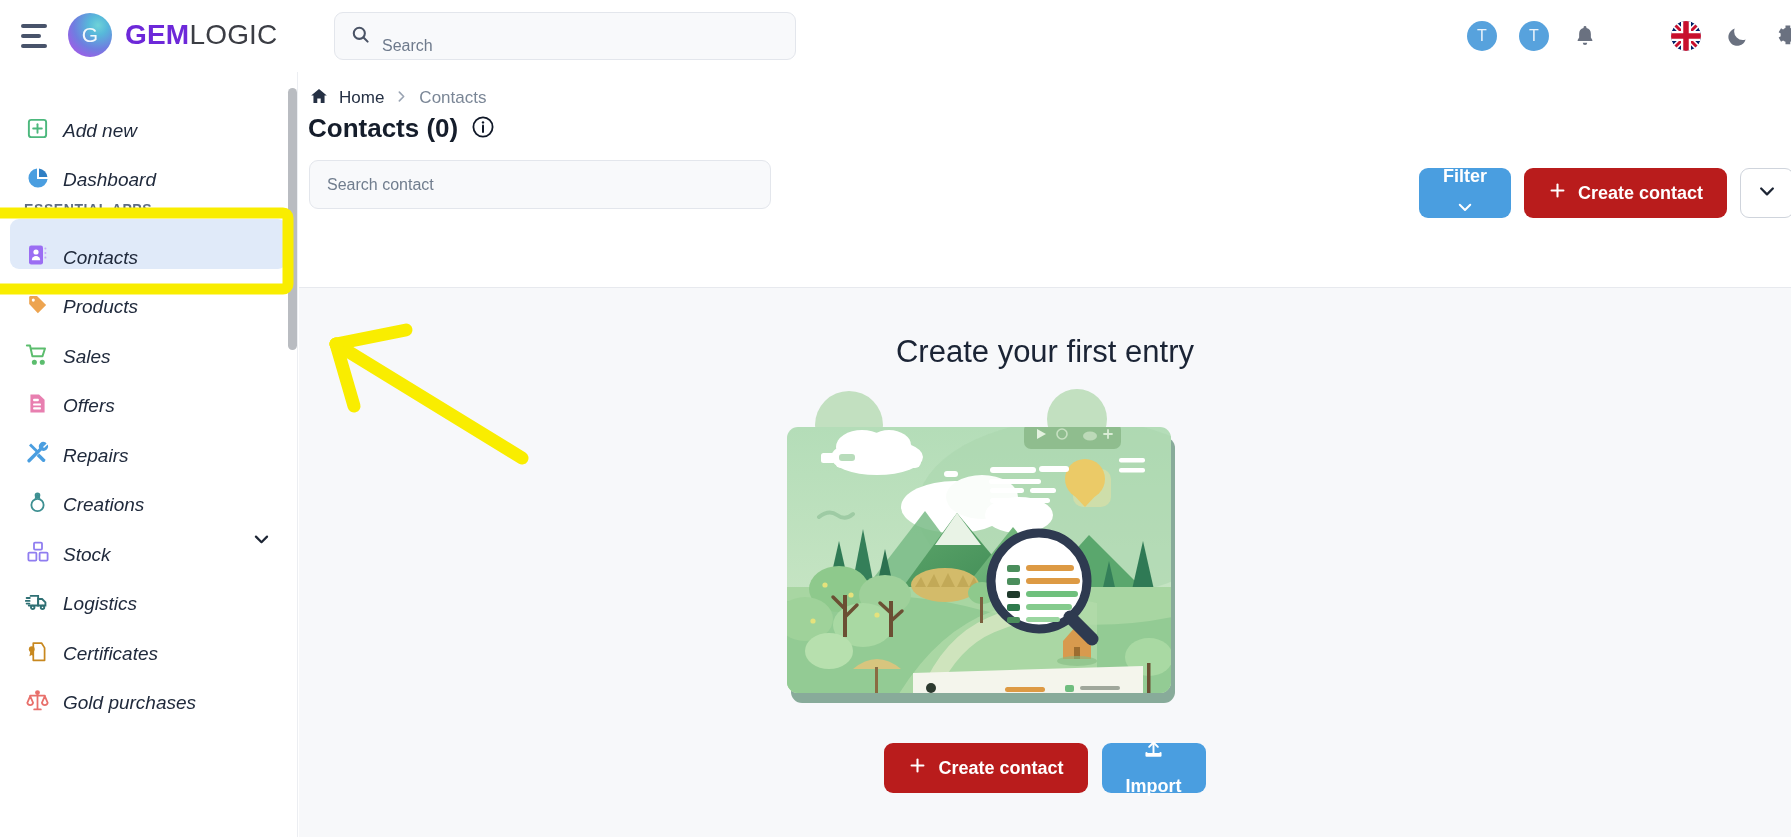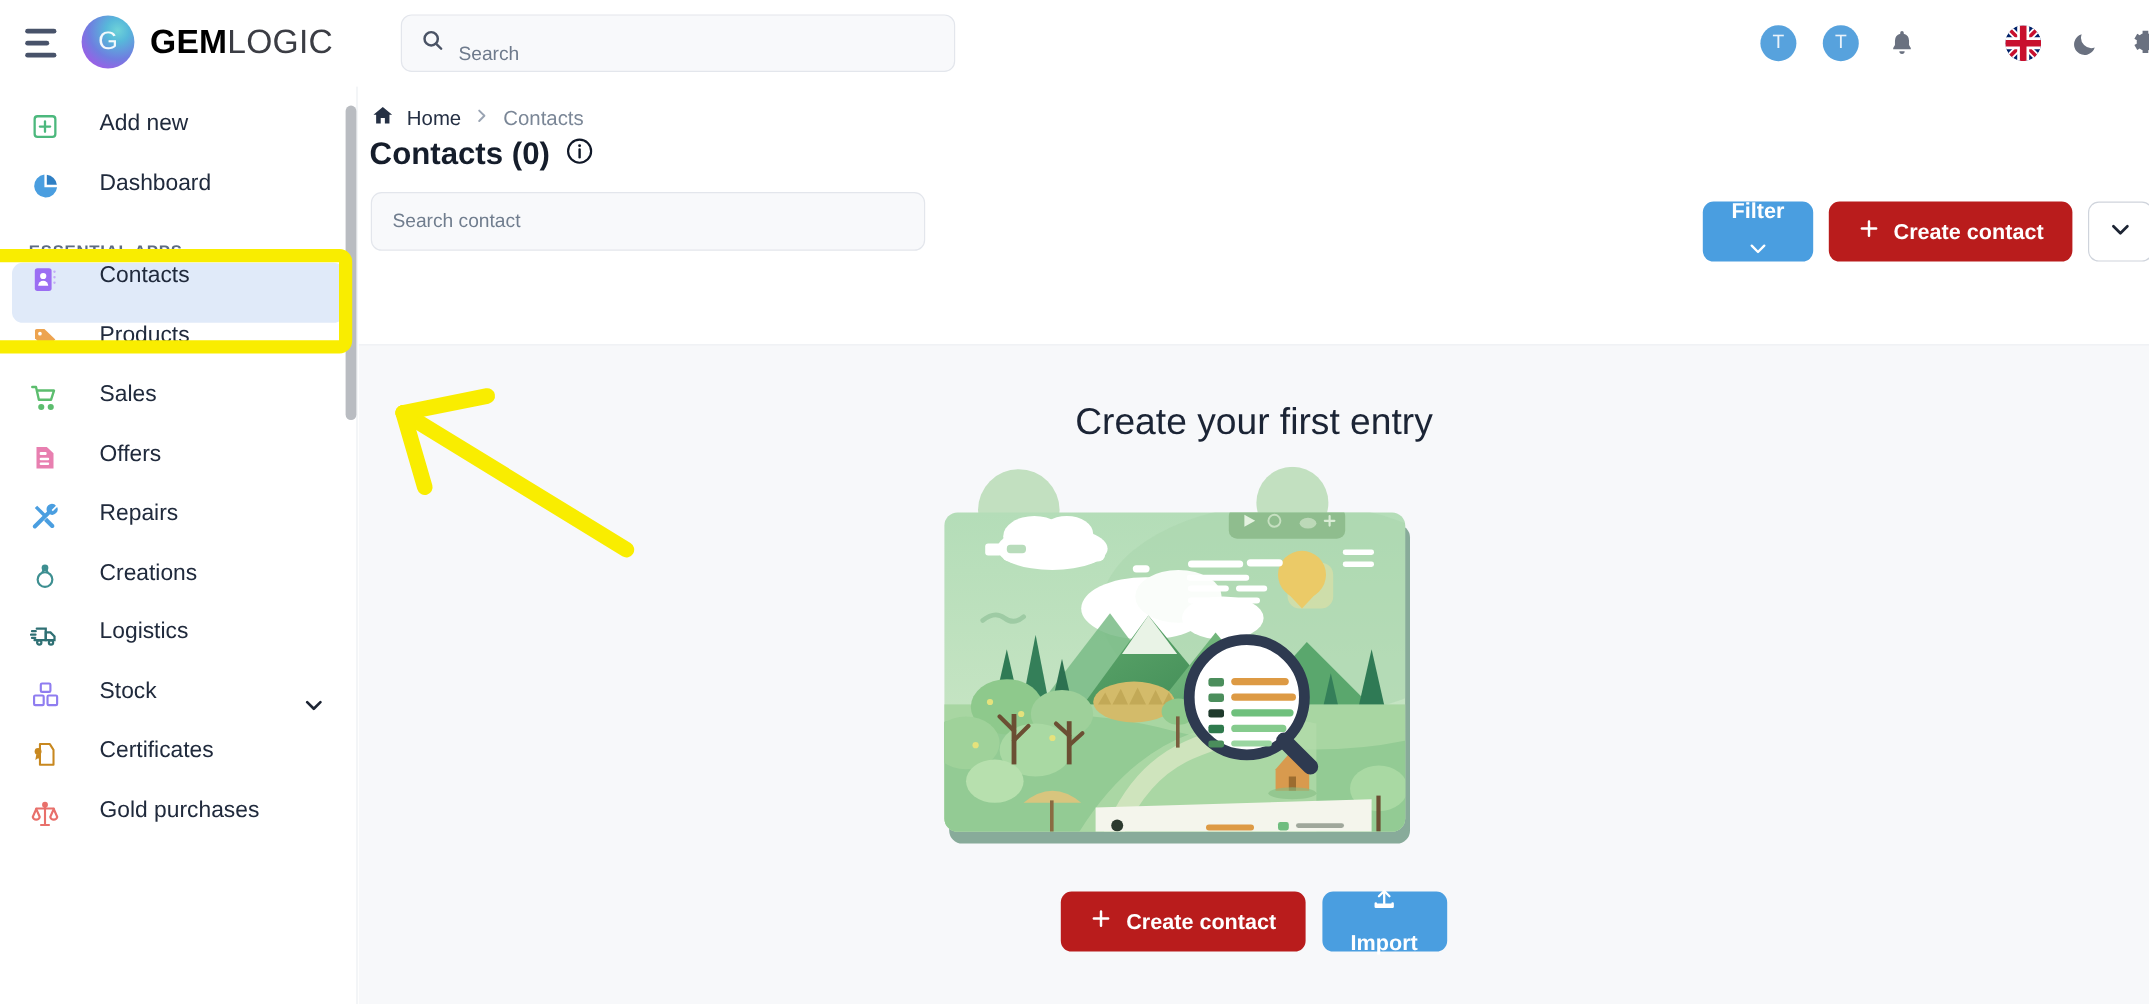--- a/index.html
+++ b/index.html
@@ -38,21 +38,21 @@
     position: relative; flex: none;
   }
   #logo-mark::after {
     content: "G";
     position: absolute; inset: 0;
     display: flex; align-items: center; justify-content: center;
     color: rgba(255,255,255,.92); font-size: 21px; font-weight: 400;
     font-family: "Liberation Sans", sans-serif;
   }
   .logo-text { font-size: 28px; letter-spacing: .2px; white-space: nowrap; }
-  .logo-text .gem { font-weight: bold; color: #000000; }
+  .logo-text .gem { font-weight: bold; color: #6d28d9; }
   .logo-text .logic { font-weight: 400; color: #3b3d44; }
 
   #global-search {
     position: absolute; left: 334px; top: 12px;
     width: 462px; height: 48px;
     background: #f8f9fb; border: 1px solid #e3e6ec; border-radius: 9px;
     display: flex; align-items: center; padding: 0 16px; gap: 12px;
     cursor: text;
   }
   #global-search .ph { color: #6e7a8c; font-size: 16px; margin-top: 20px; }
@@ -74,23 +74,23 @@
   .grid-icon { display: grid; grid-template-columns: 11px 11px; grid-template-rows: 11px 11px; gap: 4px; }
   .grid-icon span { background: #6b77e8; border-radius: 3px; display:block; }
 
   
   #sidebar {
     position: absolute; left: 0; top: 72px; width: 298px; height: 765px;
     background: #ffffff; border-right: 1px solid #eceef2;
     overflow: hidden; z-index: 10;
   }
   .nav-item {
-    height: 49.5px; display: flex; align-items: flex-start;
+    height: 49.5px; display: flex; align-items: flex-end;
     padding: 0 16px 0 14px; margin: 0 10px; border-radius: 9px;
-    gap: 32px; cursor: pointer; position: relative;
+    gap: 12px; cursor: pointer; position: relative; font-style: italic;
   }
   .nav-item .label { font-size: 19px; color: #202a3c; white-space: nowrap; }
   .nav-item.active { background: #e0eaf9; }
   .nav-ico { width: 27px; height: 27px; flex: none; display: flex; align-items: center; justify-content: center; }
   .sect-label {
     font-size: 14px; font-weight: bold; letter-spacing: .6px;
     color: #5d6b82; padding: 10px 0 2px 24px;
   }
   .chev { position: absolute; right: 16px; top: 50%; transform: translateY(-50%); }
 
@@ -312,45 +312,45 @@
           <circle cx="12" cy="14.6" r="6.4"></circle>
           <path d="M9.8 8.3 12 3.2l2.2 5.1" stroke-linejoin="round"></path>
           <circle cx="12" cy="4.4" r="2"></circle>
         </svg>
     </span>
     <span class="label">Creations</span>
   </div>
 
   <div class="nav-item">
     <span class="nav-ico">
+      <svg width="24" height="24" viewBox="0 0 24 24" fill="none" stroke="#8f7df0" stroke-width="1.8">
+          <rect x="8" y="2.6" width="8" height="7" rx="1"></rect>
+          <rect x="2.4" y="12.6" width="8" height="8" rx="1"></rect>
+          <rect x="13.6" y="12.6" width="8" height="8" rx="1"></rect>
+        </svg>
+    </span>
+    <span class="label">Stock</span>
+    <span class="chev">
+      <svg width="19" height="19" viewBox="0 0 24 24" fill="none" stroke="#1d2534" stroke-width="2.8" stroke-linecap="round" stroke-linejoin="round">
+          <polyline points="5,9 12,16 19,9"></polyline>
+        </svg>
+    </span>
+  </div>
+
+  <div class="nav-item">
+    <span class="nav-ico">
       <svg width="25" height="25" viewBox="0 0 24 24" fill="none" stroke="#2f7074" stroke-width="1.8" stroke-linecap="round">
           <path d="M5.4 6.6h7.2v9.2H3.6"></path>
           <path d="M12.6 9.6h3.8l3.2 3.2v3H12.6z"></path>
           <circle cx="7.4" cy="17.6" r="1.7"></circle>
           <circle cx="16.8" cy="17.6" r="1.7"></circle>
           <path d="M1.6 8.6h3M.8 11.4h3.6M1.6 14h2.6"></path>
         </svg>
     </span>
     <span class="label">Logistics</span>
-  </div>
-
-  <div class="nav-item">
-    <span class="nav-ico">
-      <svg width="24" height="24" viewBox="0 0 24 24" fill="none" stroke="#8f7df0" stroke-width="1.8">
-          <rect x="8" y="2.6" width="8" height="7" rx="1"></rect>
-          <rect x="2.4" y="12.6" width="8" height="8" rx="1"></rect>
-          <rect x="13.6" y="12.6" width="8" height="8" rx="1"></rect>
-        </svg>
-    </span>
-    <span class="label">Stock</span>
-    <span class="chev">
-      <svg width="19" height="19" viewBox="0 0 24 24" fill="none" stroke="#1d2534" stroke-width="2.8" stroke-linecap="round" stroke-linejoin="round">
-          <polyline points="5,9 12,16 19,9"></polyline>
-        </svg>
-    </span>
   </div>
 
   <div class="nav-item">
     <span class="nav-ico">
       <svg width="23" height="23" viewBox="0 0 24 24" fill="none" stroke="#c8881f" stroke-width="1.8" stroke-linejoin="round">
           <path d="M19.4 8.2v13H7.6v-18h8.6z"></path>
           <circle cx="6" cy="9.6" r="3" fill="#c8881f" stroke="none"></circle>
           <path d="M4.4 12.2 3.6 17l2.4-1.4L8.4 17l-.8-4.8" fill="#c8881f" stroke="none"></path>
         </svg>
     </span>

